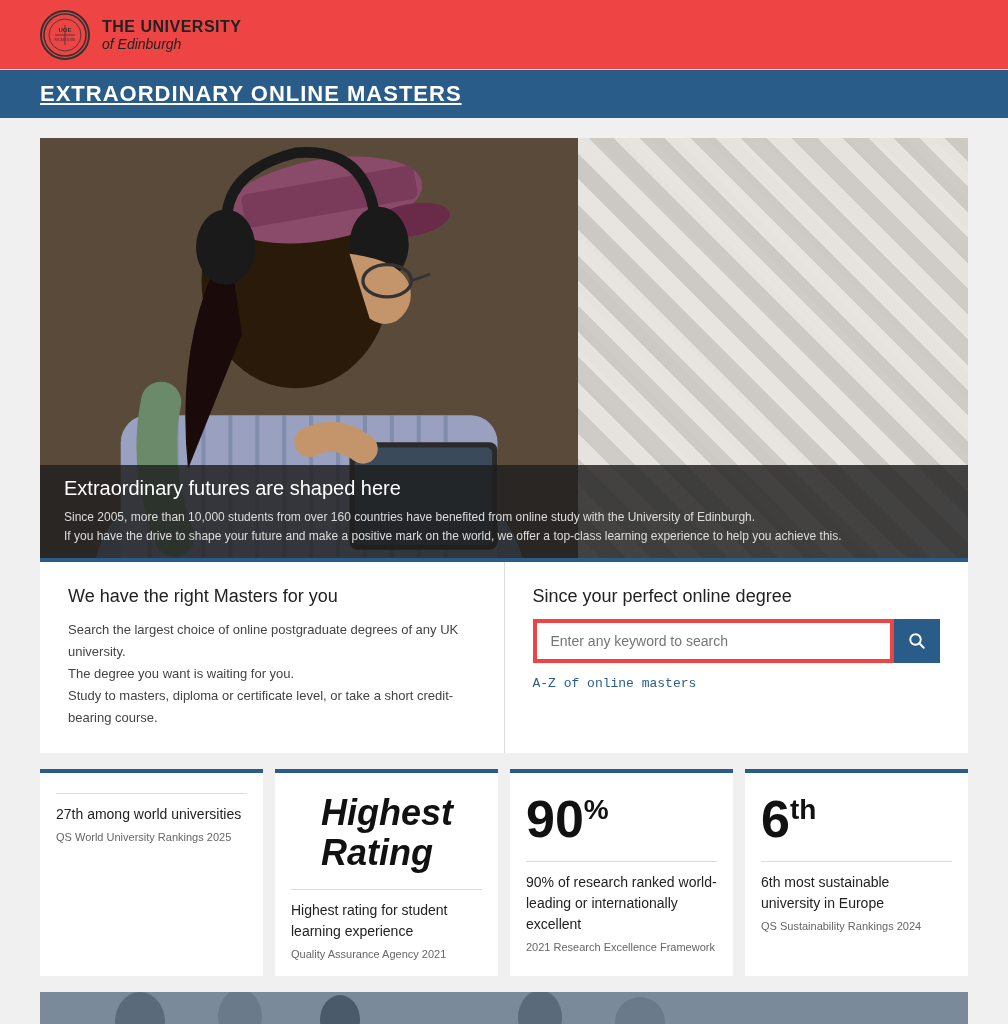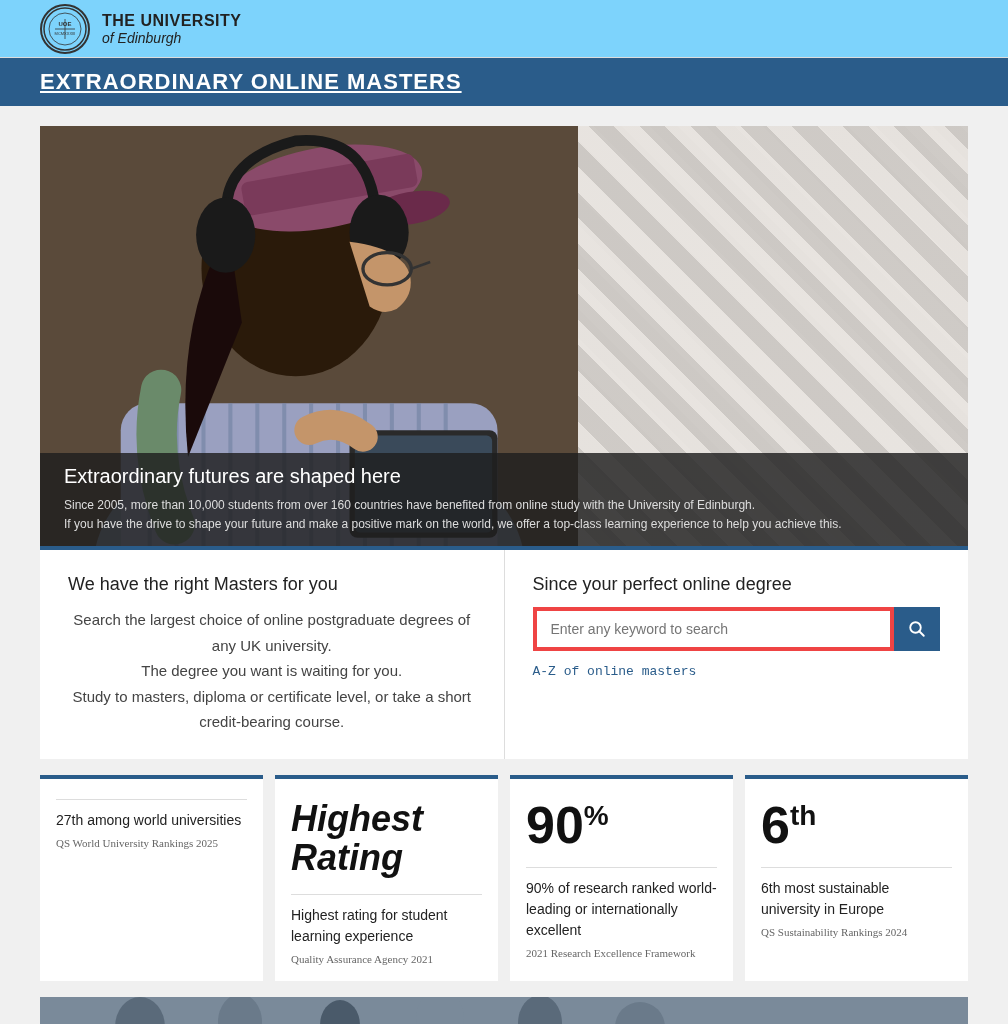--- a/index.html
+++ b/index.html
@@ -1,25 +1,25 @@
 <!DOCTYPE html>
 <html><head>
   <meta charset="utf-8">
   <style>
     * { margin: 0; padding: 0; box-sizing: border-box; }
     body { font-family: Arial, sans-serif; background: #f0f0f0; width: 1008px; }
 
     
     .header {
-      background: #7dd3fc;
+      background: #ef4444;
       padding: 12px 40px;
       display: flex;
       align-items: center;
       border-bottom: 1px solid #ddd;
-      height: 58px;
+      height: 70px;
     }
     .logo-area {
       display: flex;
       align-items: center;
       gap: 12px;
     }
     .logo-circle {
       width: 50px;
       height: 50px;
       border-radius: 50%;
@@ -143,24 +143,23 @@
     .right-panel {
       flex: 1;
       padding: 24px 28px;
     }
     .panel-title {
       font-size: 18px;
       color: #222;
       margin-bottom: 12px;
     }
     .panel-text {
-      font-size: 15px;
+      font-size: 13px;
       color: #444;
       line-height: 1.7;
-      text-align: center;
     }
 
     
     .search-form {
       display: flex;
       margin-bottom: 10px;
       margin-top: 8px;
     }
     .search-input {
       flex: 1;
@@ -210,36 +209,36 @@
       font-size: 28px;
       font-weight: 900;
     }
     .stat-number-italic {
       font-size: 36px;
       font-weight: 900;
       font-style: italic;
       color: #111;
       line-height: 1.1;
       margin-bottom: 16px;
+      margin-left: 30px;
     }
     .stat-divider {
       border: none;
       border-top: 1px solid #ddd;
       margin-bottom: 10px;
     }
     .stat-desc {
       font-size: 14px;
       color: #222;
       line-height: 1.5;
       margin-bottom: 6px;
     }
     .stat-source {
       font-size: 11px;
       color: #666;
-      font-family: Liberation Serif, serif;
     }
 
     
     .bottom-strip {
       height: 80px;
       margin: 0 40px;
       background: linear-gradient(to right, #8a9aaa, #aab8c8, #7a8a9a, #6a7a8a, #9aaaba);
       overflow: hidden;
     }
   </style>

